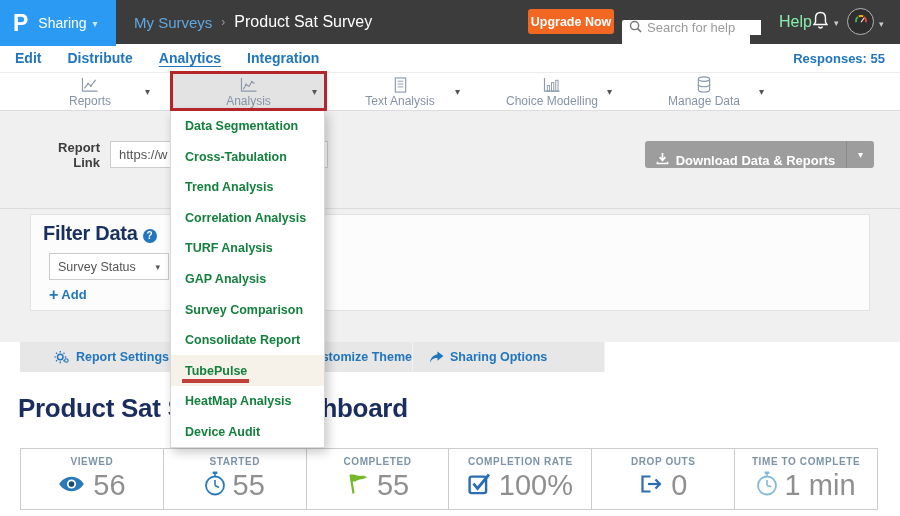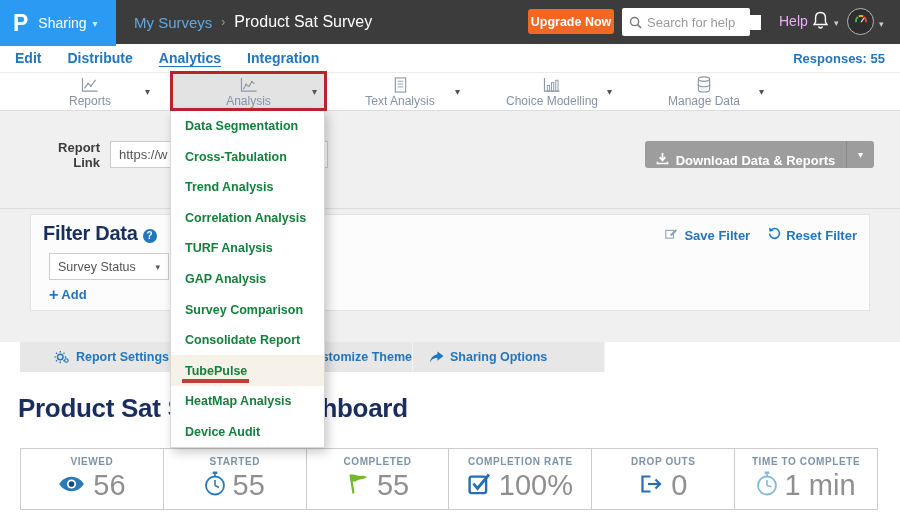--- a/index.html
+++ b/index.html
@@ -11,25 +11,25 @@
   .topbar { position:absolute; left:0; top:0; width:900px; height:44px; background:#3c3c3c; z-index:3; }
   .logo-block { position:absolute; left:0; top:0; width:116px; height:46px; background:#2b9af3; display:flex; align-items:center; z-index:4; }
   .logo-p { color:#fff; font-size:23px; font-weight:bold; margin-left:13px; transform:scaleY(1.05); }
   .logo-app { color:#fff; font-size:14px; margin-left:10px; }
   .logo-caret { color:#cfe7fb; font-size:10px; margin-left:6px; }
   .crumbs { position:absolute; left:134px; top:0; height:44px; display:flex; align-items:center; }
   .crumb-parent { color:#5fa8e0; font-size:15px; }
   .crumb-sep { color:#9a9a9a; font-size:12px; margin:0 9px; }
   .crumb-current { color:#fff; font-size:16px; }
   .upgrade-btn { position:absolute; left:528px; top:9px; width:86px; height:25px; background:#f26722; border:none; border-radius:3px; color:#fff; font-size:12.5px; font-weight:bold; font-family:"Liberation Sans",sans-serif; cursor:pointer; }
-  .searchbox { position:absolute; left:622px; top:8px; width:128px; height:28px; background:#fff; border-radius:2px; display:flex; align-items:center; }
+  .searchbox { position:absolute; left:622px; top:20px; width:128px; height:28px; background:#fff; border-radius:2px; display:flex; align-items:flex-start; }
   .searchbox input { border:none; outline:none; width:114px; font-size:13px; color:#555; font-family:"Liberation Sans",sans-serif; }
   .searchbox input::placeholder { color:#9a9a9a; }
   .search-ic { margin:0 5px 0 7px; display:inline-flex; }
-  .help-link { position:absolute; left:779px; top:13px; color:#f0abfc; font-size:14px; }
+  .help-link { position:absolute; left:779px; top:13px; color:#86efac; font-size:16px; }
   .bell-wrap { position:absolute; left:811px; top:10px; display:flex; align-items:center; }
   .tb-caret { color:#cccccc; font-size:9px; margin-left:4px; }
   .avatar { position:absolute; left:847px; top:8px; width:27px; height:27px; border-radius:50%; border:1.5px solid #b5b5b5; background:#2e2e2e; display:flex; align-items:center; justify-content:center; }
   .avatar-caret { position:absolute; left:879px; top:19px; color:#ccc; font-size:9px; }
 
   
   .navrow { position:absolute; left:0; top:44px; width:900px; height:28px; background:#fff;padding-left:39px; }
   .nav-items { position:absolute; left:15px; top:0; height:28px; display:flex; align-items:center; gap:26px; }
   .nav-item { color:#2176bd; font-size:14px; font-weight:bold; text-decoration:none; cursor:pointer; }
   .nav-item.active { text-decoration:underline; text-underline-offset:3px; }
@@ -236,36 +236,20 @@
       <span class="help-circle">?</span>
     </div>
     <div class="status-select">
       <span class="sel-txt">Survey Status</span>
       <span class="sel-caret">▾</span>
     </div>
     <div class="add-link">
       <span class="add-plus">+</span>
       <span class="add-txt">Add</span>
     </div>
-    <div class="filter-actions">
-      <span class="f-action">
-        <span><svg width="14" height="13" viewBox="0 0 18 16">
-              <rect x="1" y="4" width="10" height="10" fill="none" stroke="#8fa3b5" stroke-width="1.4"></rect>
-              <path d="M6.5 9.5 L13.5 2.5 L15.5 4.5 L8.5 11.5 Z" fill="#8fa3b5"></path>
-            </svg></span>
-        <span>Save Filter</span>
-      </span>
-      <span class="f-action">
-        <span><svg width="13" height="13" viewBox="0 0 14 14">
-              <path d="M3.2 3.2 A5.3 5.3 0 1 1 1.7 7" fill="none" stroke="#2176bd" stroke-width="1.7"></path>
-              <polygon points="1.2,0.6 1.6,5 6,4 " fill="#2176bd"></polygon>
-            </svg></span>
-        <span>Reset Filter</span>
-      </span>
-    </div>
   </div>
 
   <div class="tabs-strip" id="tabs-strip">
       <div class="stab" style="width: 250px; padding-left: 34px;">
     <span class="stab-icon">
           <svg width="16" height="14" viewBox="0 0 18 16">
             <circle cx="7" cy="8" r="3.2" fill="none" stroke="#2176bd" stroke-width="1.6"></circle>
             <path d="M7 2.8 V1 M7 13.2 V15 M1.8 8 H0.5 M12.2 8 H13.8 M3.3 4.3 L2.2 3.2 M10.7 11.7 L11.8 12.8 M10.7 4.3 L11.8 3.2 M3.3 11.7 L2.2 12.8" stroke="#2176bd" stroke-width="1.5"></path>
             <circle cx="14" cy="12" r="2" fill="none" stroke="#2176bd" stroke-width="1.3"></circle>
           </svg>

